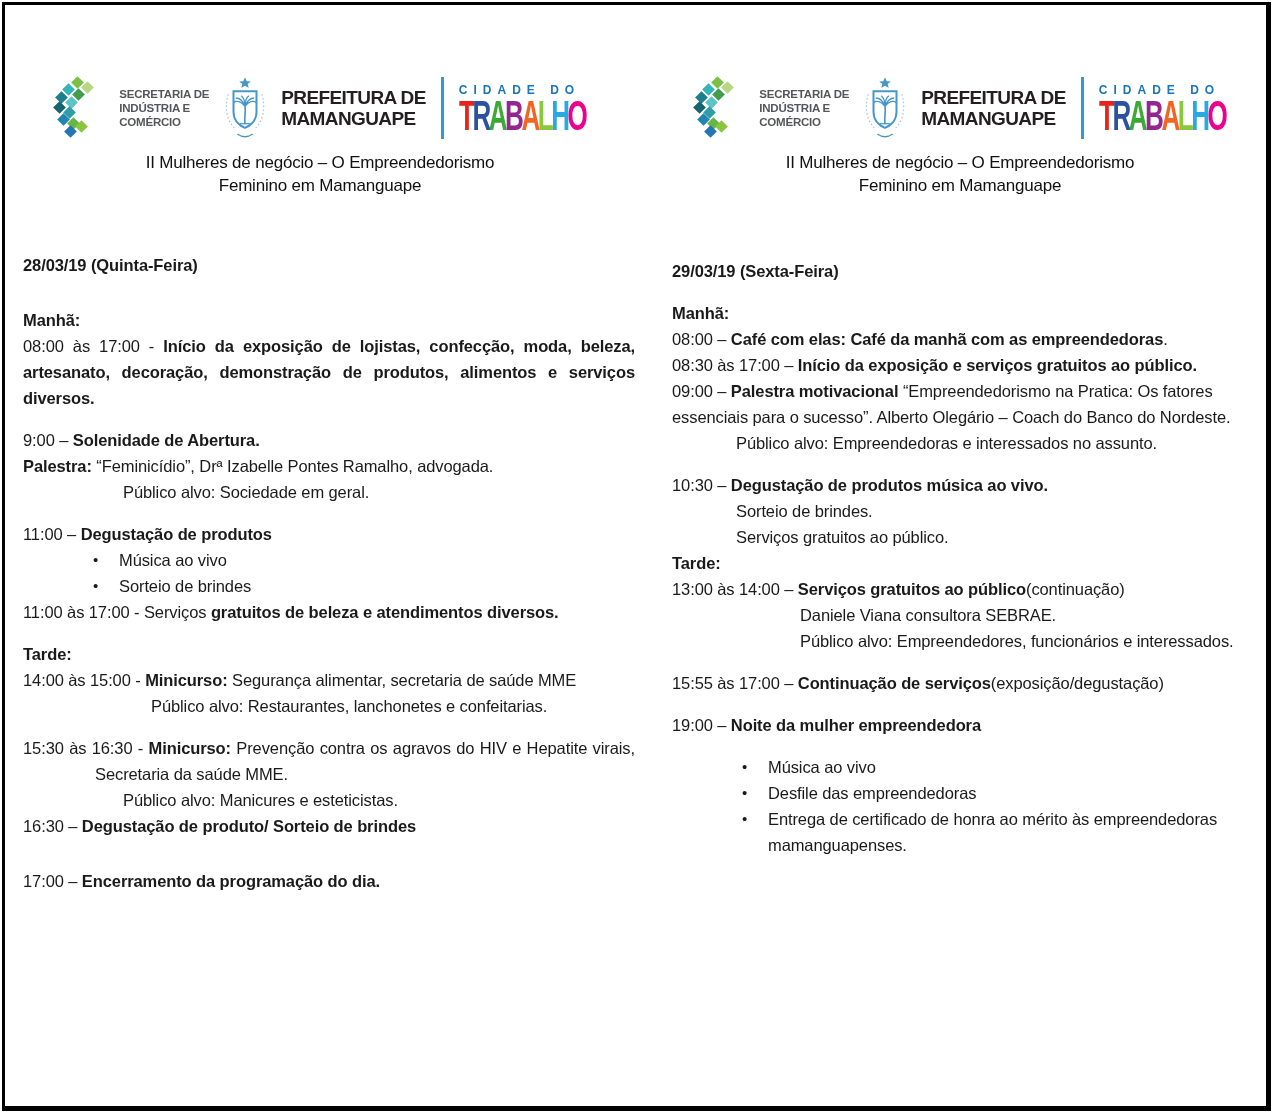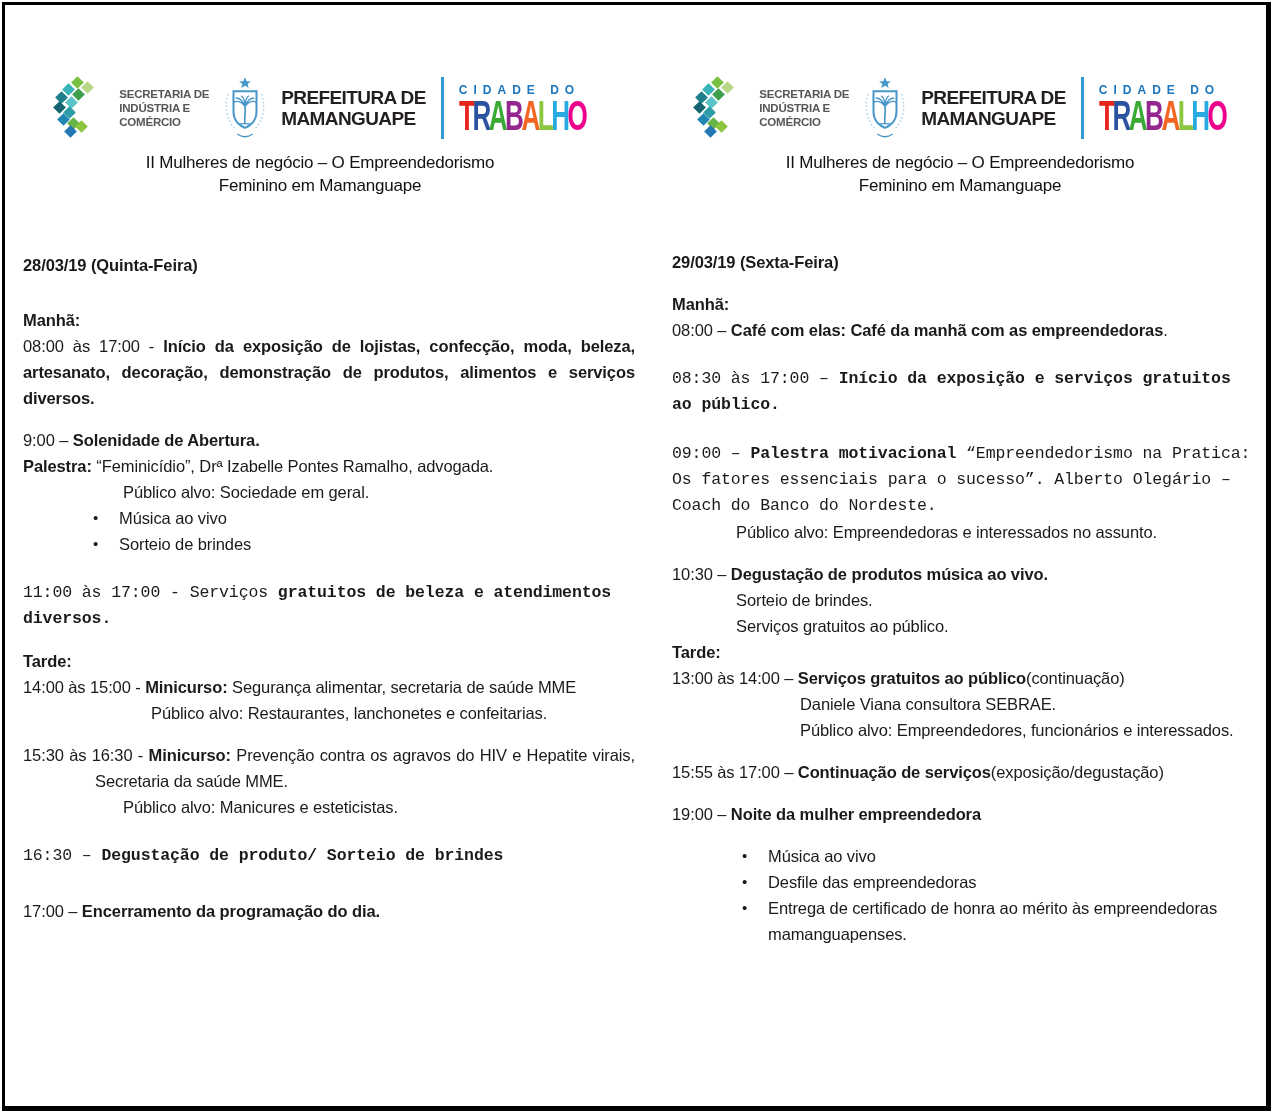--- a/index.html
+++ b/index.html
@@ -32,27 +32,27 @@
   .pref-text{font-weight:bold;font-size:19px;line-height:21px;color:#231f20;letter-spacing:-0.6px;}
   .vline{width:3px;height:62px;background:#2e9bd6;margin:0 2px;}
   .cidade{display:flex;flex-direction:column;align-items:flex-start;width:126px;}
   .cidade-top{font-weight:bold;font-size:12px;letter-spacing:6px;color:#1a75bc;margin-bottom:1px;white-space:nowrap;}
   .trabalho{font-weight:bold;font-size:42px;line-height:36px;letter-spacing:-4px;white-space:nowrap;
             transform:scaleX(0.62);transform-origin:left center;}
   .head-title{margin-top:7px;text-align:center;font-weight:normal;font-size:17px;line-height:23px;letter-spacing:-0.2px;color:#111;}
   
   .col{position:absolute;top:252px;font-size:16.5px;line-height:26px;letter-spacing:-0.1px;}
   .col-left{left:23px;width:612px;}
-  .col-right{left:672px;width:582px;top:249px;}
+  .col-right{left:672px;width:582px;top:258px;}
   .item{min-height:26px;}
   .bold{font-weight:bold;}
   .day-title{font-weight:bold;}
   .justify{text-align:justify;}
   .gap{margin-top:16px;}
-  .gap-lg{margin-top:23px;font-family:Liberation Mono, monospace;}
+  .gap-lg{}
   .gap-xl{margin-top:29px;}
   .ind-a{padding-left:64px;}
   .ind-b{padding-left:100px;}
   .ind-c{padding-left:128px;}
   .bullet{display:flex;padding-left:70px;}
   .bullet .dot{flex:none;width:26px;font-size:15px;}
   .tab{display:inline-block;margin-left:72px;}
 </style>
 </head>
 <body>
@@ -162,20 +162,21 @@
   </header>
 </div>
 
 <section class="col col-left">
     <div class="item day-title">28/03/19 (Quinta-Feira)</div>
     <div class="item gap-xl"><span class="bold">Manhã:</span></div>
     <div class="item justify"><span>08:00 às 17:00 - </span><span class="bold">Início da exposição de lojistas, confecção, moda, beleza, artesanato, decoração, demonstração de produtos, alimentos e serviços diversos.</span></div>
     <div class="item gap"><span>9:00 – </span><span class="bold">Solenidade de Abertura.</span></div>
     <div class="item "><span class="bold">Palestra:</span><span> “Feminicídio”, Drª Izabelle Pontes Ramalho, advogada.</span></div>
     <div class="item ind-b"><span>Público alvo: Sociedade em geral.</span></div>
+    <div class="item gap"><span>11:00 – </span><span class="bold">Degustação de produtos</span></div>
     <div class="item bullet">
       <span class="dot">•</span>
       <span><span>Música ao vivo</span></span>
     </div>
     <div class="item bullet">
       <span class="dot">•</span>
       <span><span>Sorteio de brindes</span></span>
     </div>
     <div class="item gap-lg"><span>11:00 às 17:00 - Serviços </span><span class="bold">gratuitos de beleza e atendimentos diversos.</span></div>
     <div class="item gap"><span class="bold">Tarde:</span></div>

